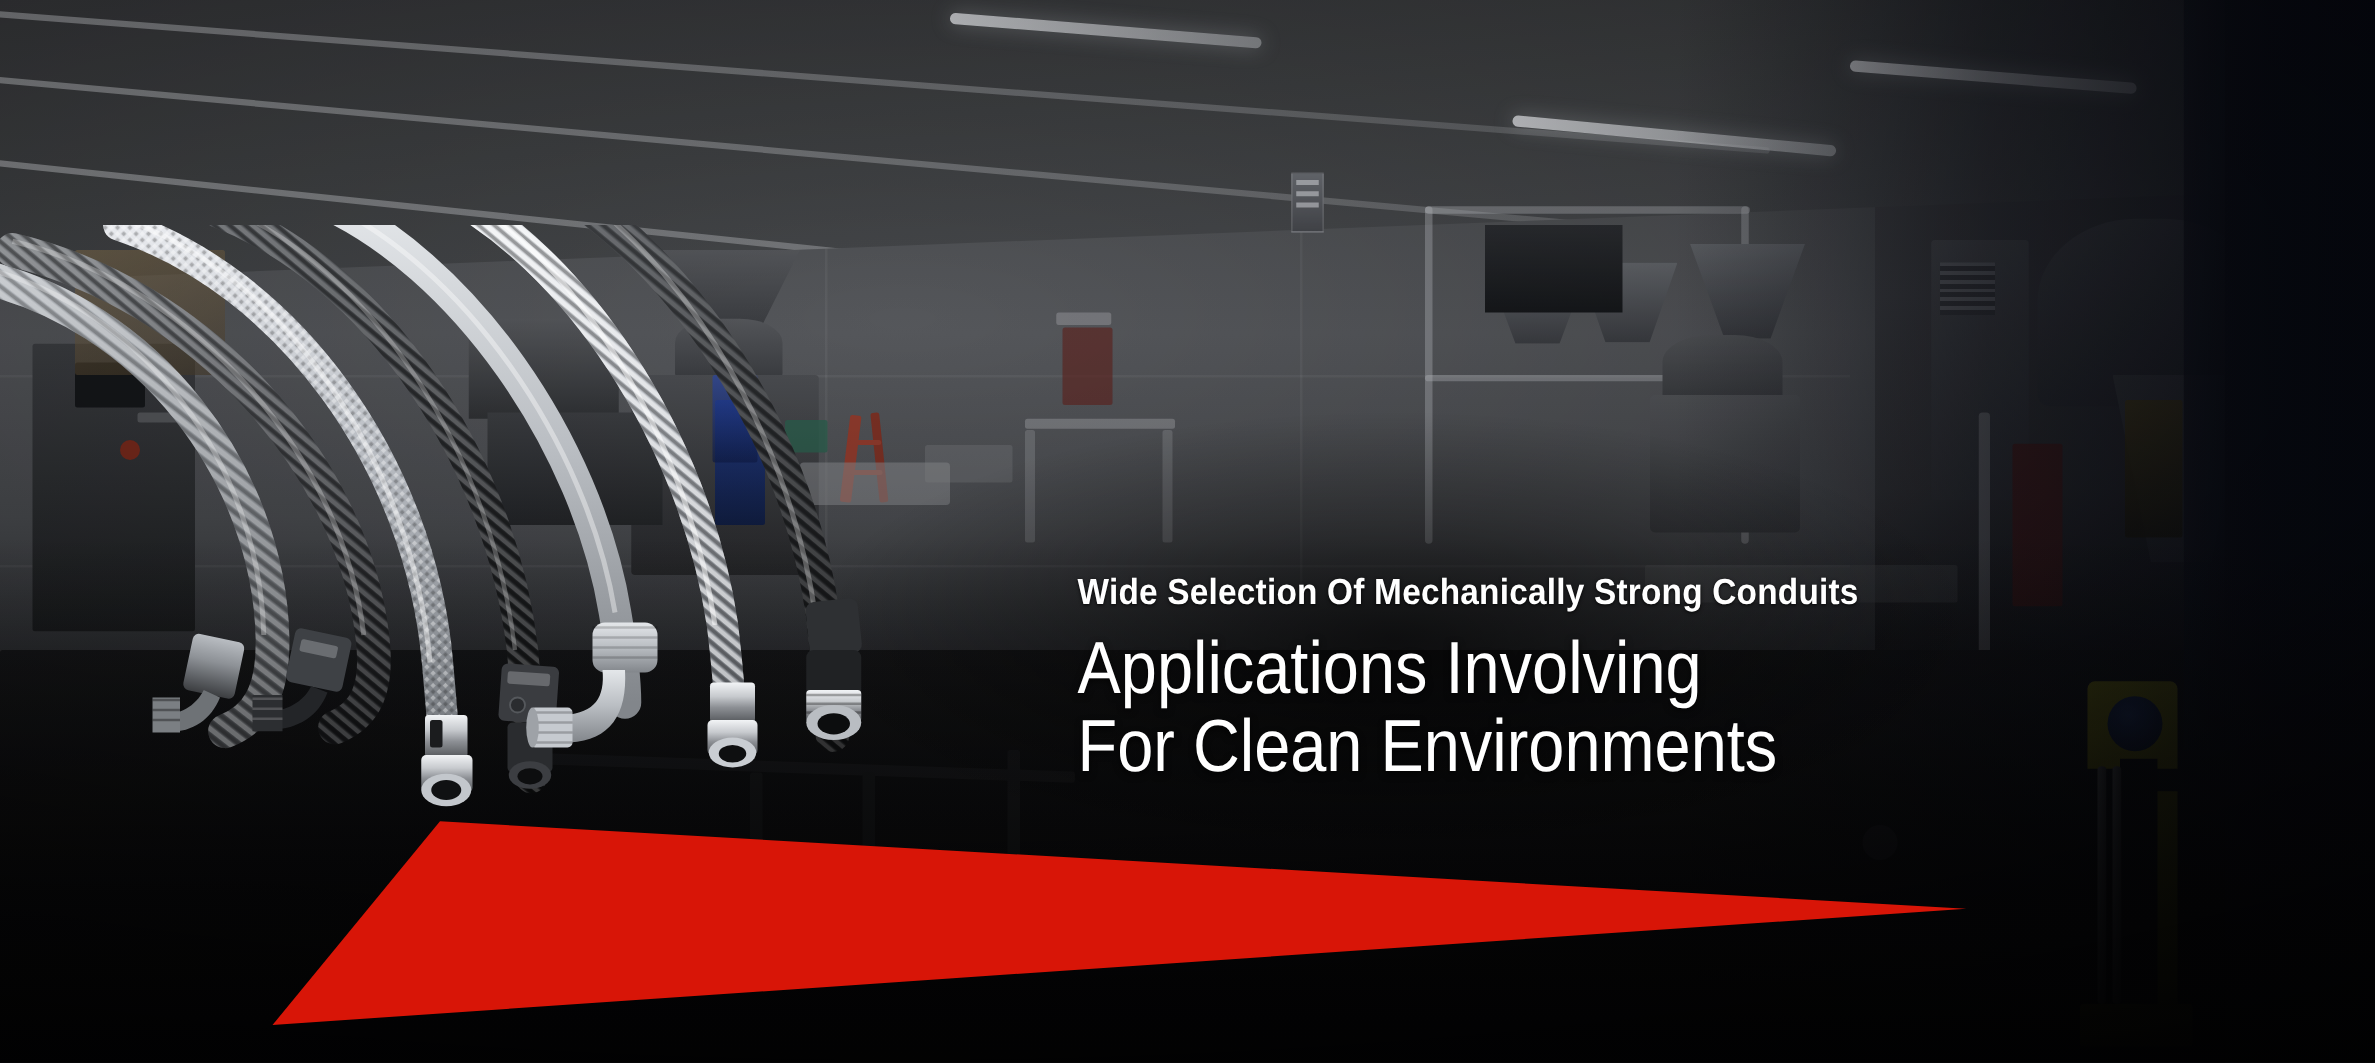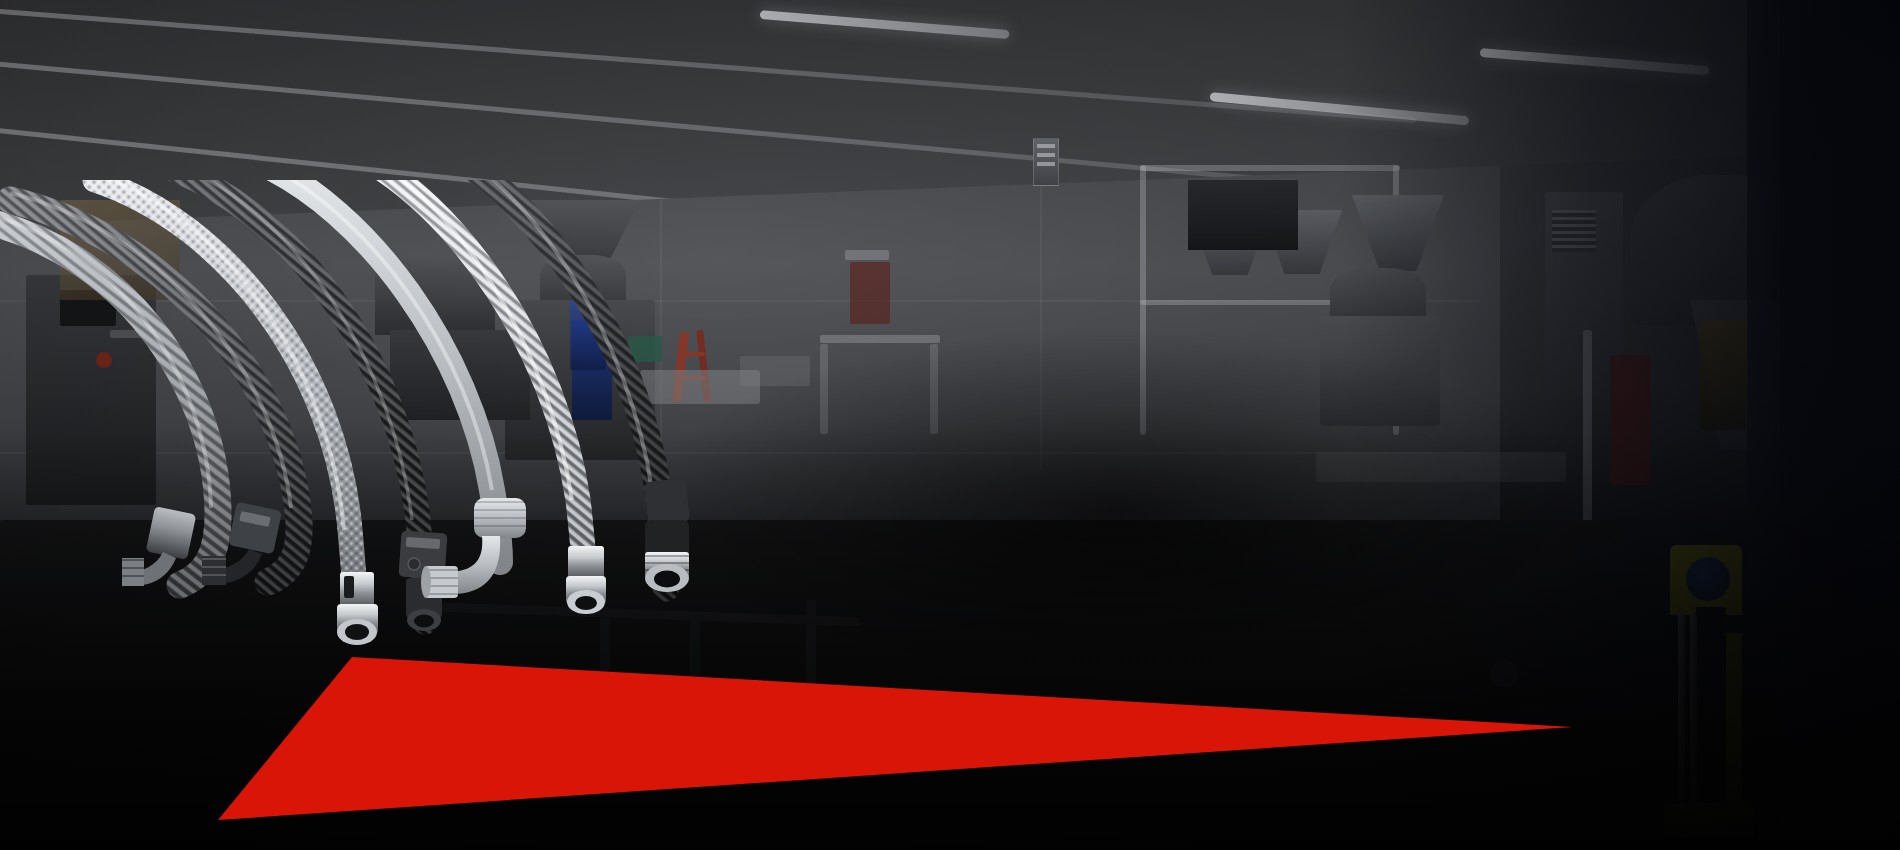--- a/index.html
+++ b/index.html
@@ -380,14 +380,21 @@
       <path d="M 430 -46 C 538 12, 630 160, 652 310" stroke="rgba(255,255,255,.30)" stroke-width="4" fill="none"></path>
       <rect x="646" y="300" width="42" height="44" rx="7" fill="#2e3033" transform="rotate(-6 667 322)"></rect>
       <rect x="645" y="340" width="44" height="44" rx="6" fill="#202224"></rect>
       <rect x="645" y="372" width="44" height="26" rx="3" fill="url(#gChrome)"></rect>
       <path d="M 645 376 h 44 M 645 383 h 44 M 645 390 h 44" stroke="rgba(0,0,0,.3)" stroke-width="2"></path>
       <ellipse cx="667" cy="398" rx="22" ry="14" fill="#b9bdc2"></ellipse>
       <ellipse cx="667" cy="399" rx="13" ry="8.5" fill="#0c0d0e"></ellipse>
     </g>
   </svg>
 
+  <div class="copy">
+    <div class="kicker">Wide Selection Of Mechanically Strong Conduits</div>
+    <div class="head">
+      <span>Applications Involving</span>
+      <span class="l2">For Clean Environments</span>
+    </div>
+  </div>
 
 </div>
 
 </body></html>

